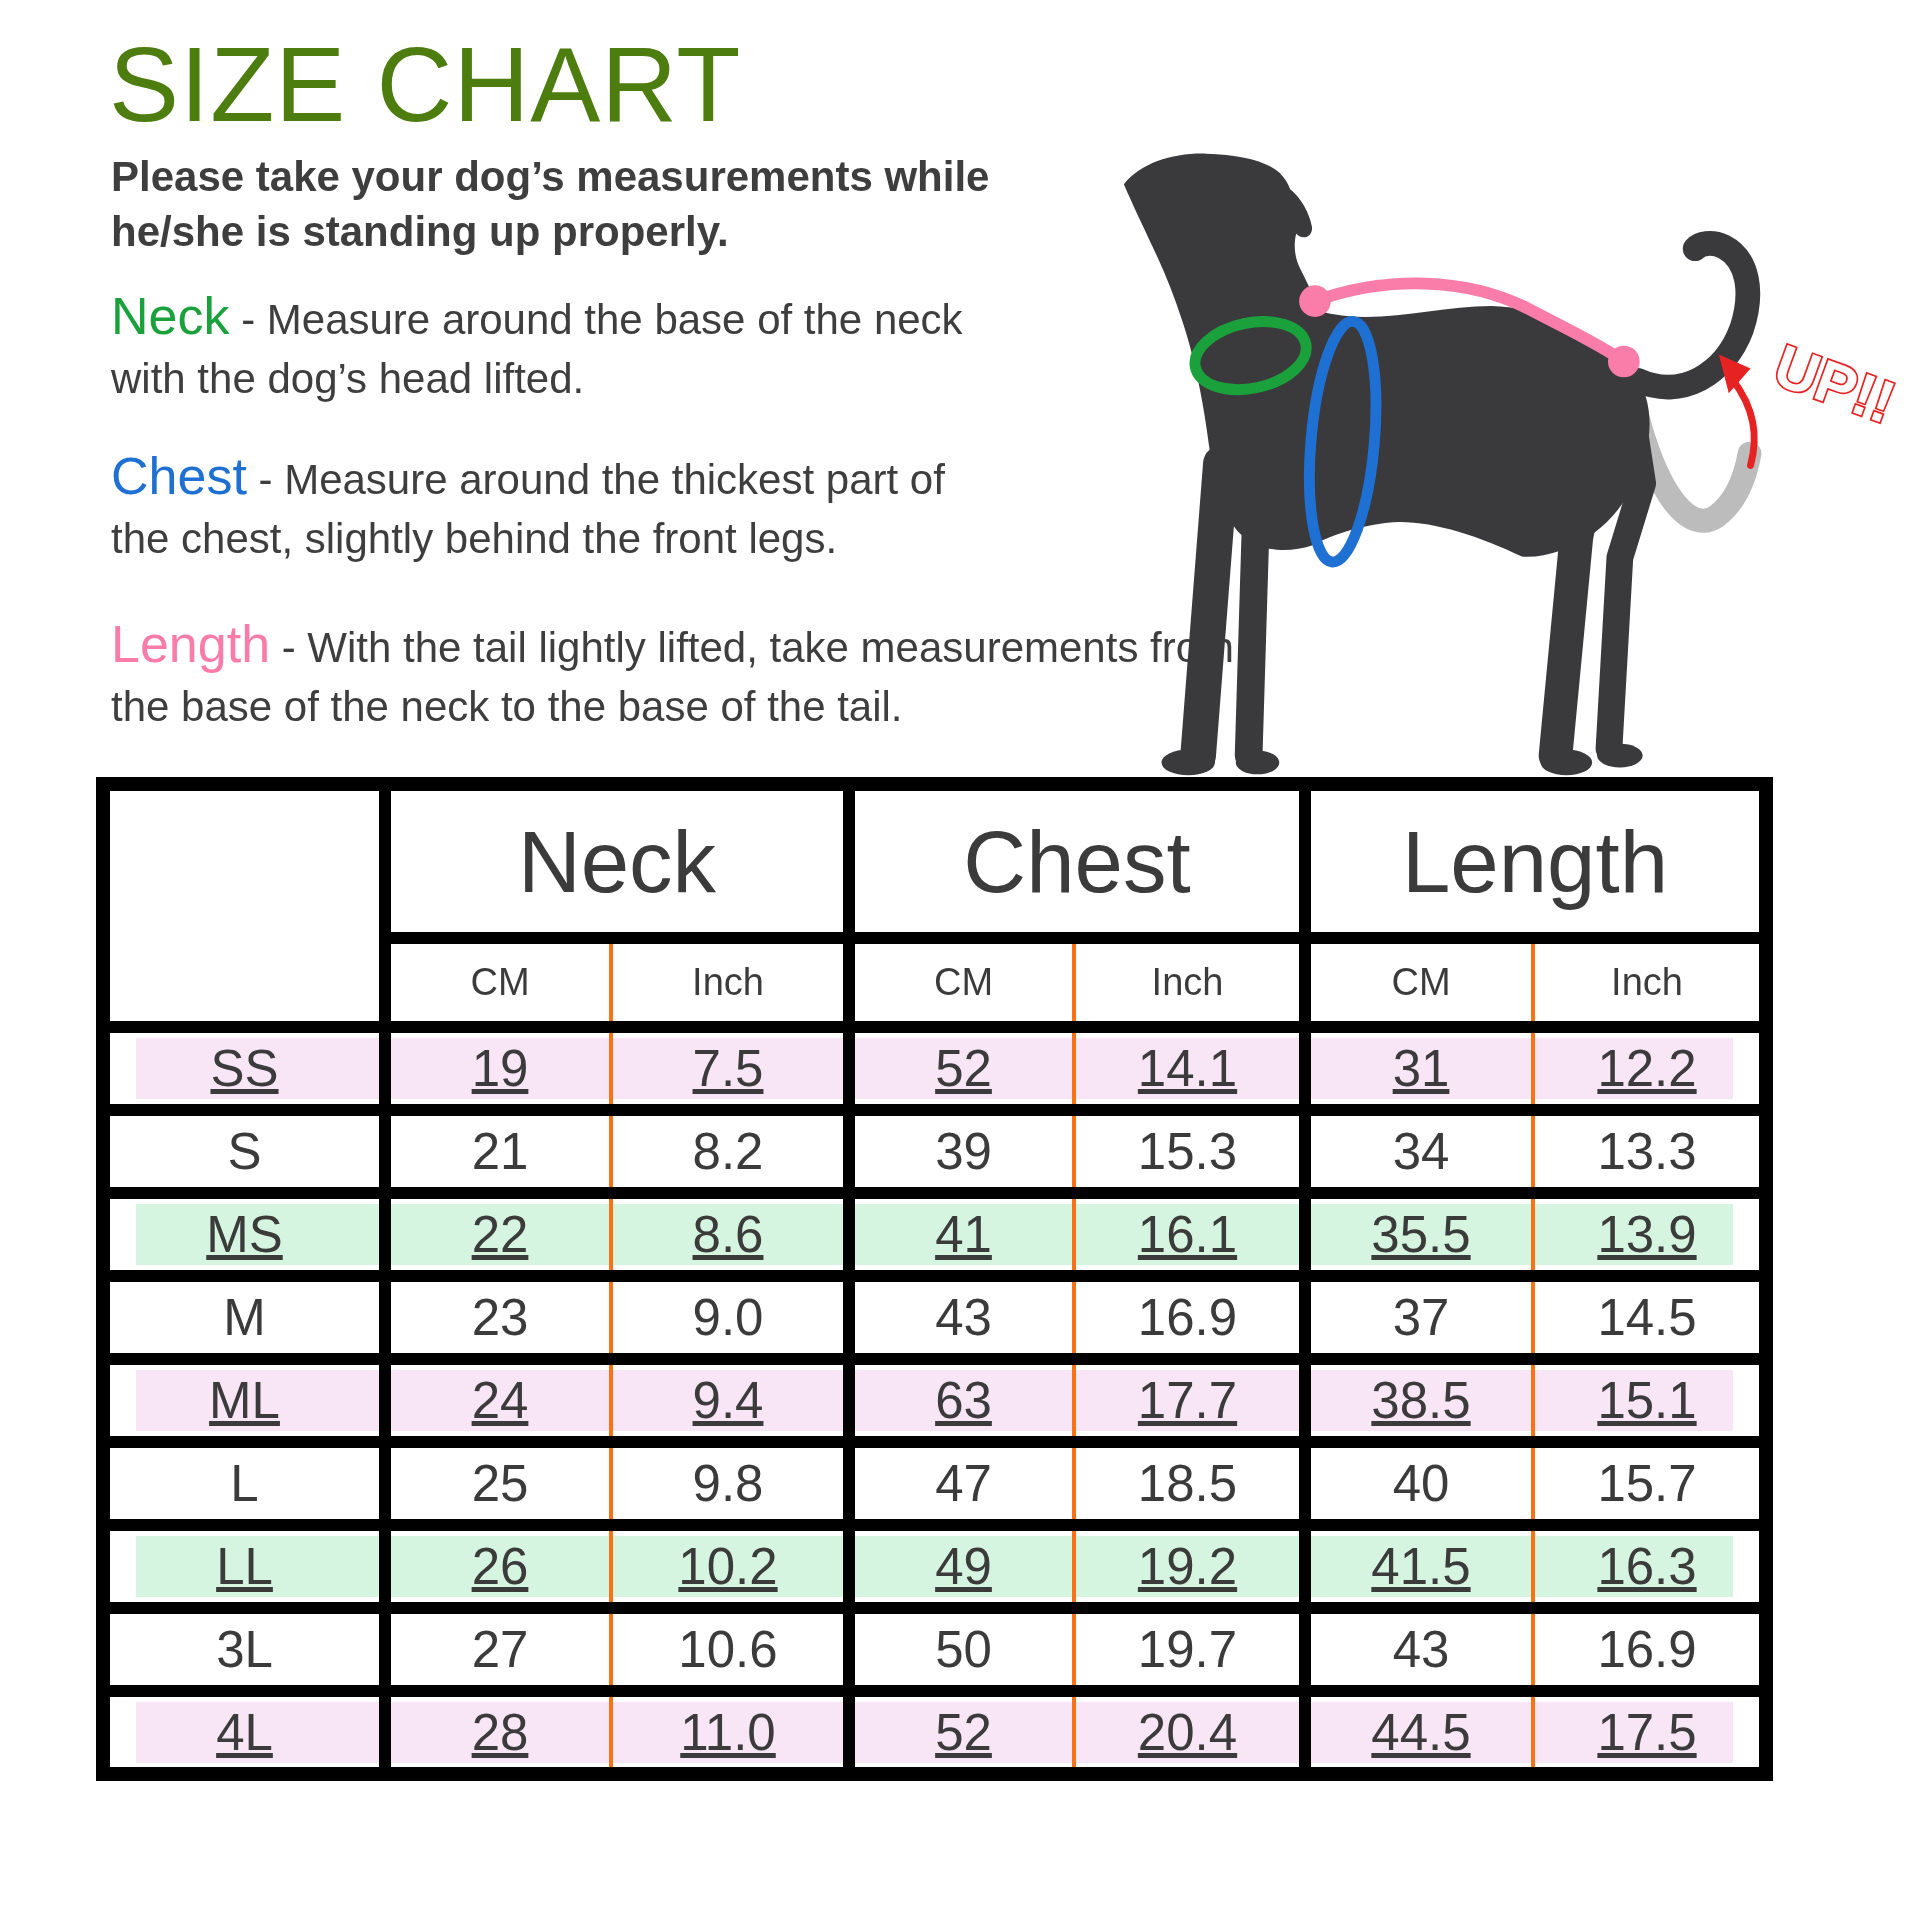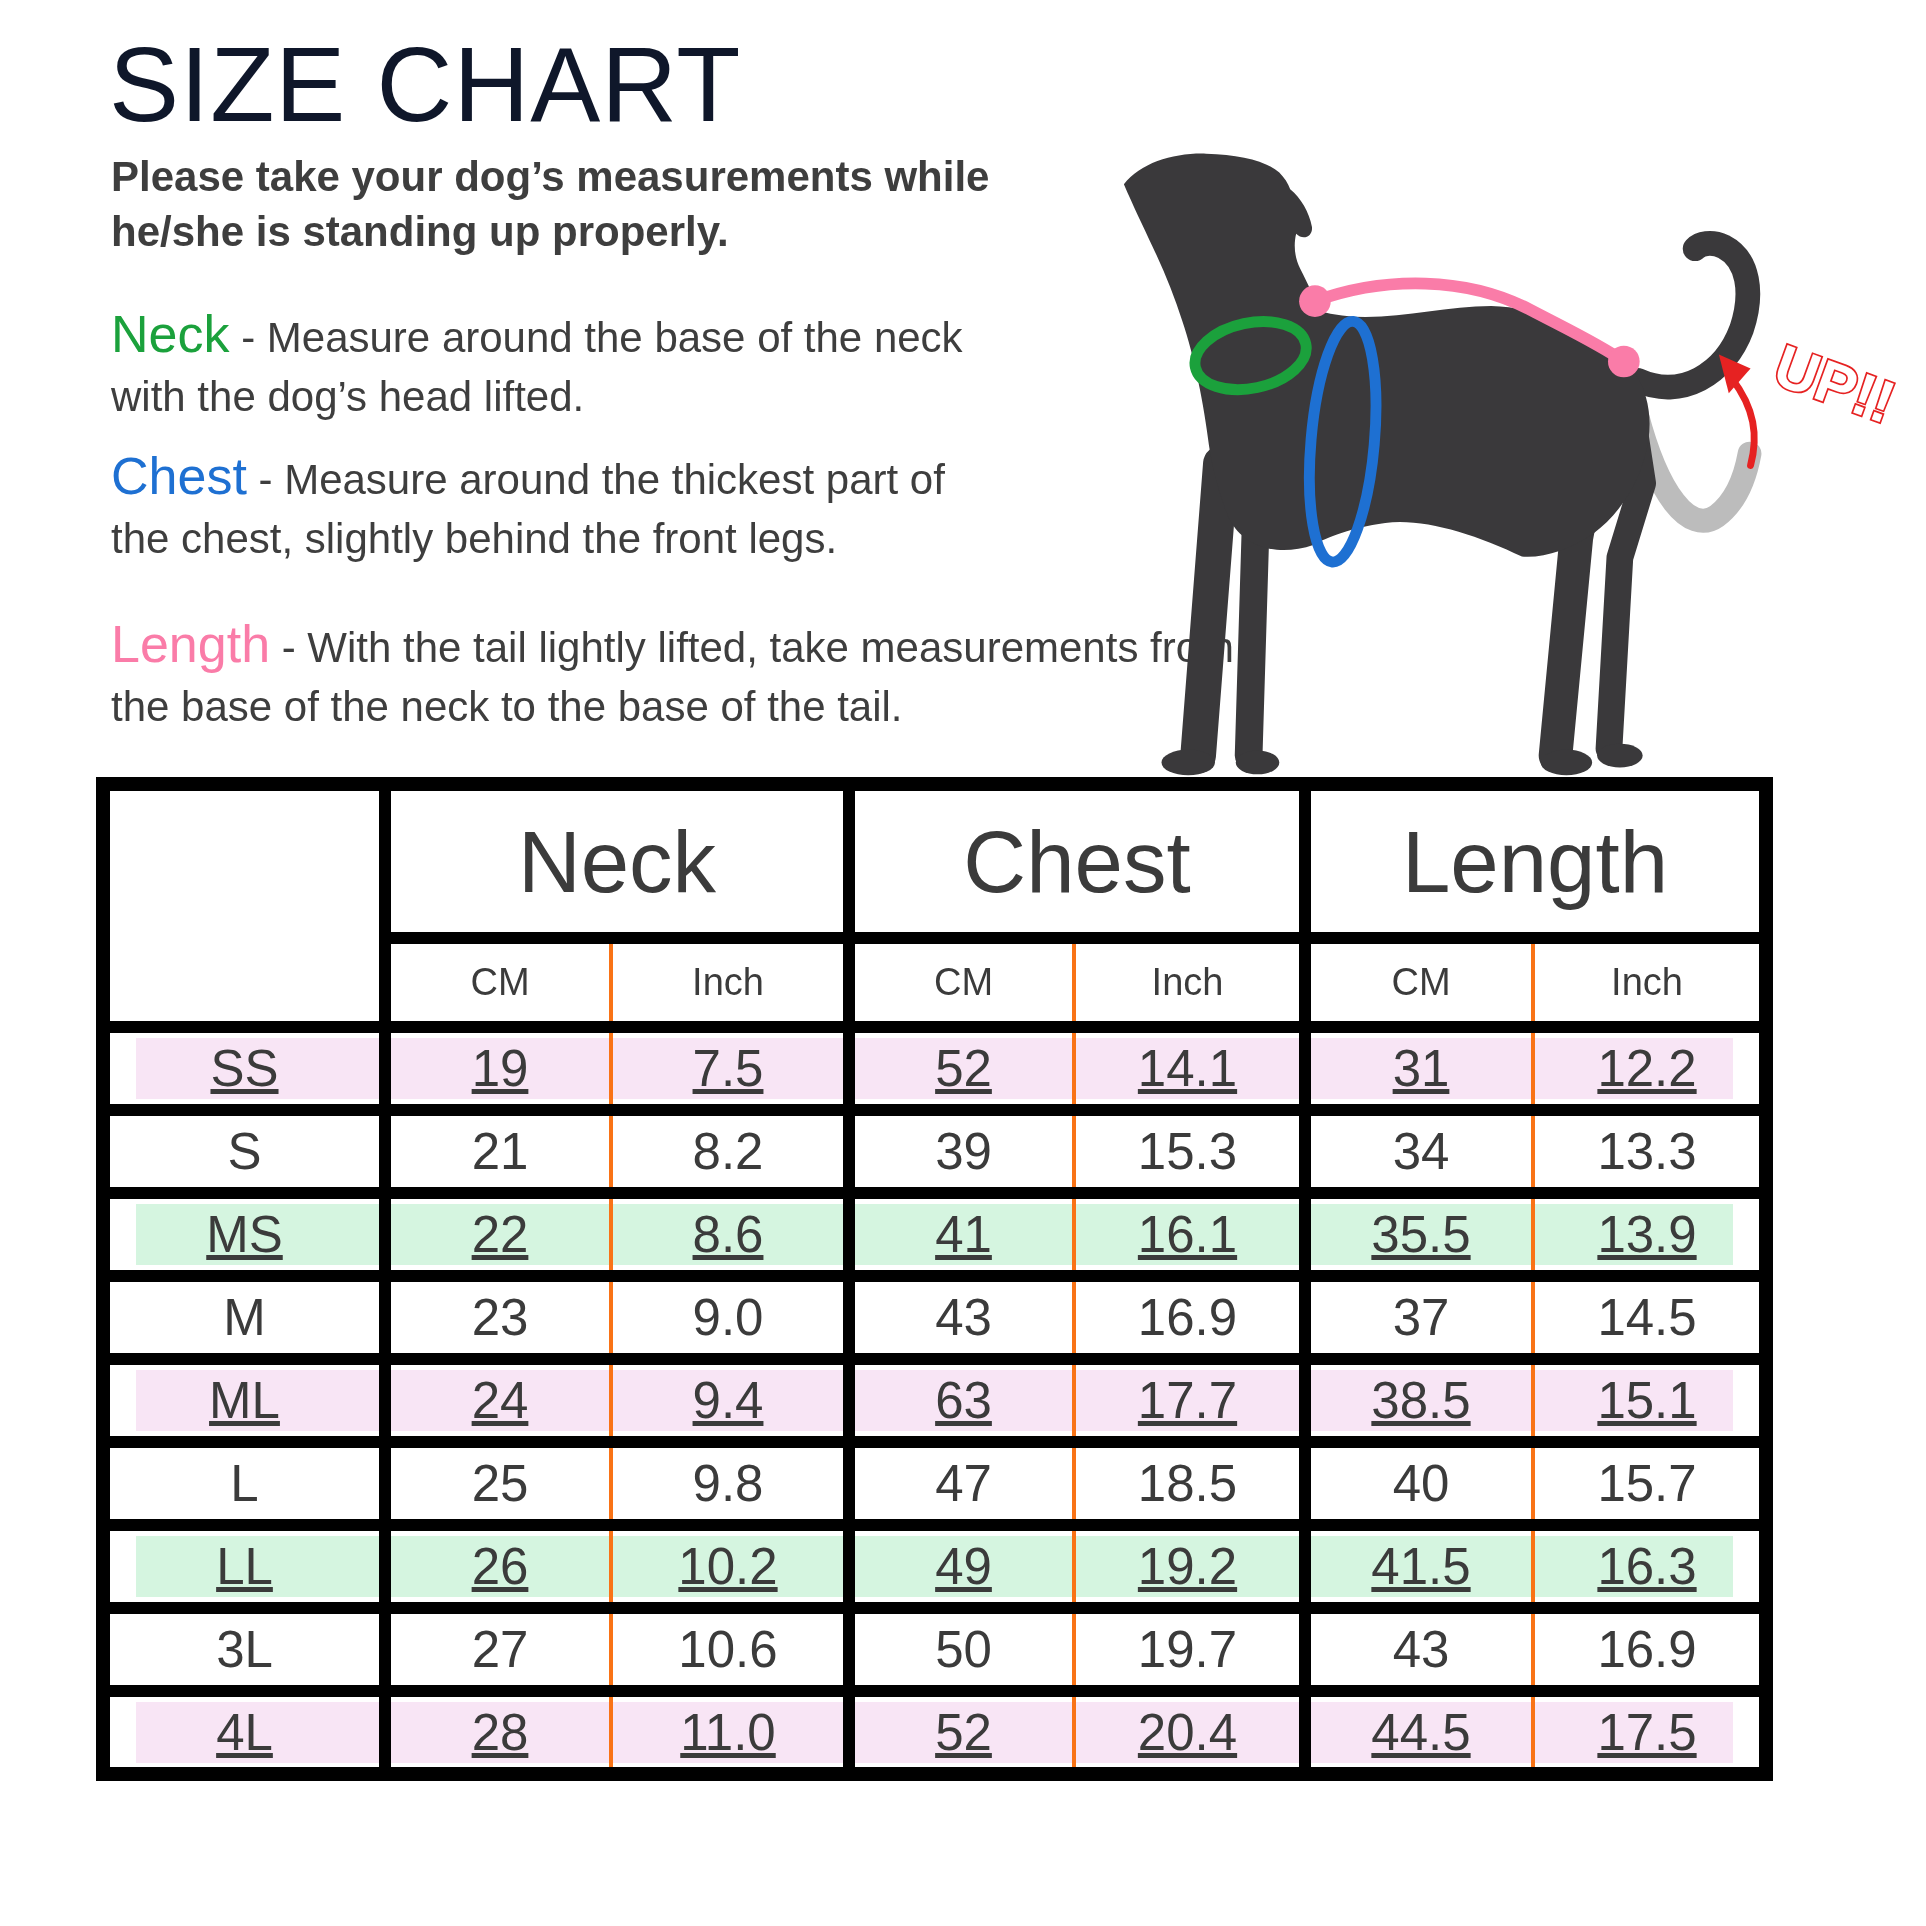--- a/index.html
+++ b/index.html
@@ -2,26 +2,26 @@
 <html><head>
 <meta charset="utf-8">
 <style>
   html,body { margin:0; padding:0; background:#ffffff; }
   body {
     width:1927px; height:1927px; position:relative; overflow:hidden;
     font-family:"Liberation Sans", sans-serif; color:#3e3e3e;
   }
   .title {
     position:absolute; left:109px; top:30px;
-    font-size:105px; line-height:1.05; color:#0f172a; letter-spacing:1px;
+    font-size:105px; line-height:1.05; color:#4d7c0f; letter-spacing:1px;
     white-space:nowrap;
   }
   .para { position:absolute; left:111px; font-size:42px; line-height:1.32; color:#3e3e3e; }
   .intro  { top:149px; width:891px;font-weight:bold; }
-  .def-neck   { top:300px; width:911px; }
+  .def-neck   { top:282px; width:911px; }
   .def-chest  { top:442px; width:891px; }
   .def-length { top:610px; width:1148px; }
   .term { font-size:52px; }
   .term-neck   { color:#1ba13c; }
   .term-chest  { color:#1e70d2; }
   .term-length { color:#fa7ca8; }
 
   .dog-figure { position:absolute; left:1089px; top:117px; width:838px; height:693px; }
 
   table.size-table {

